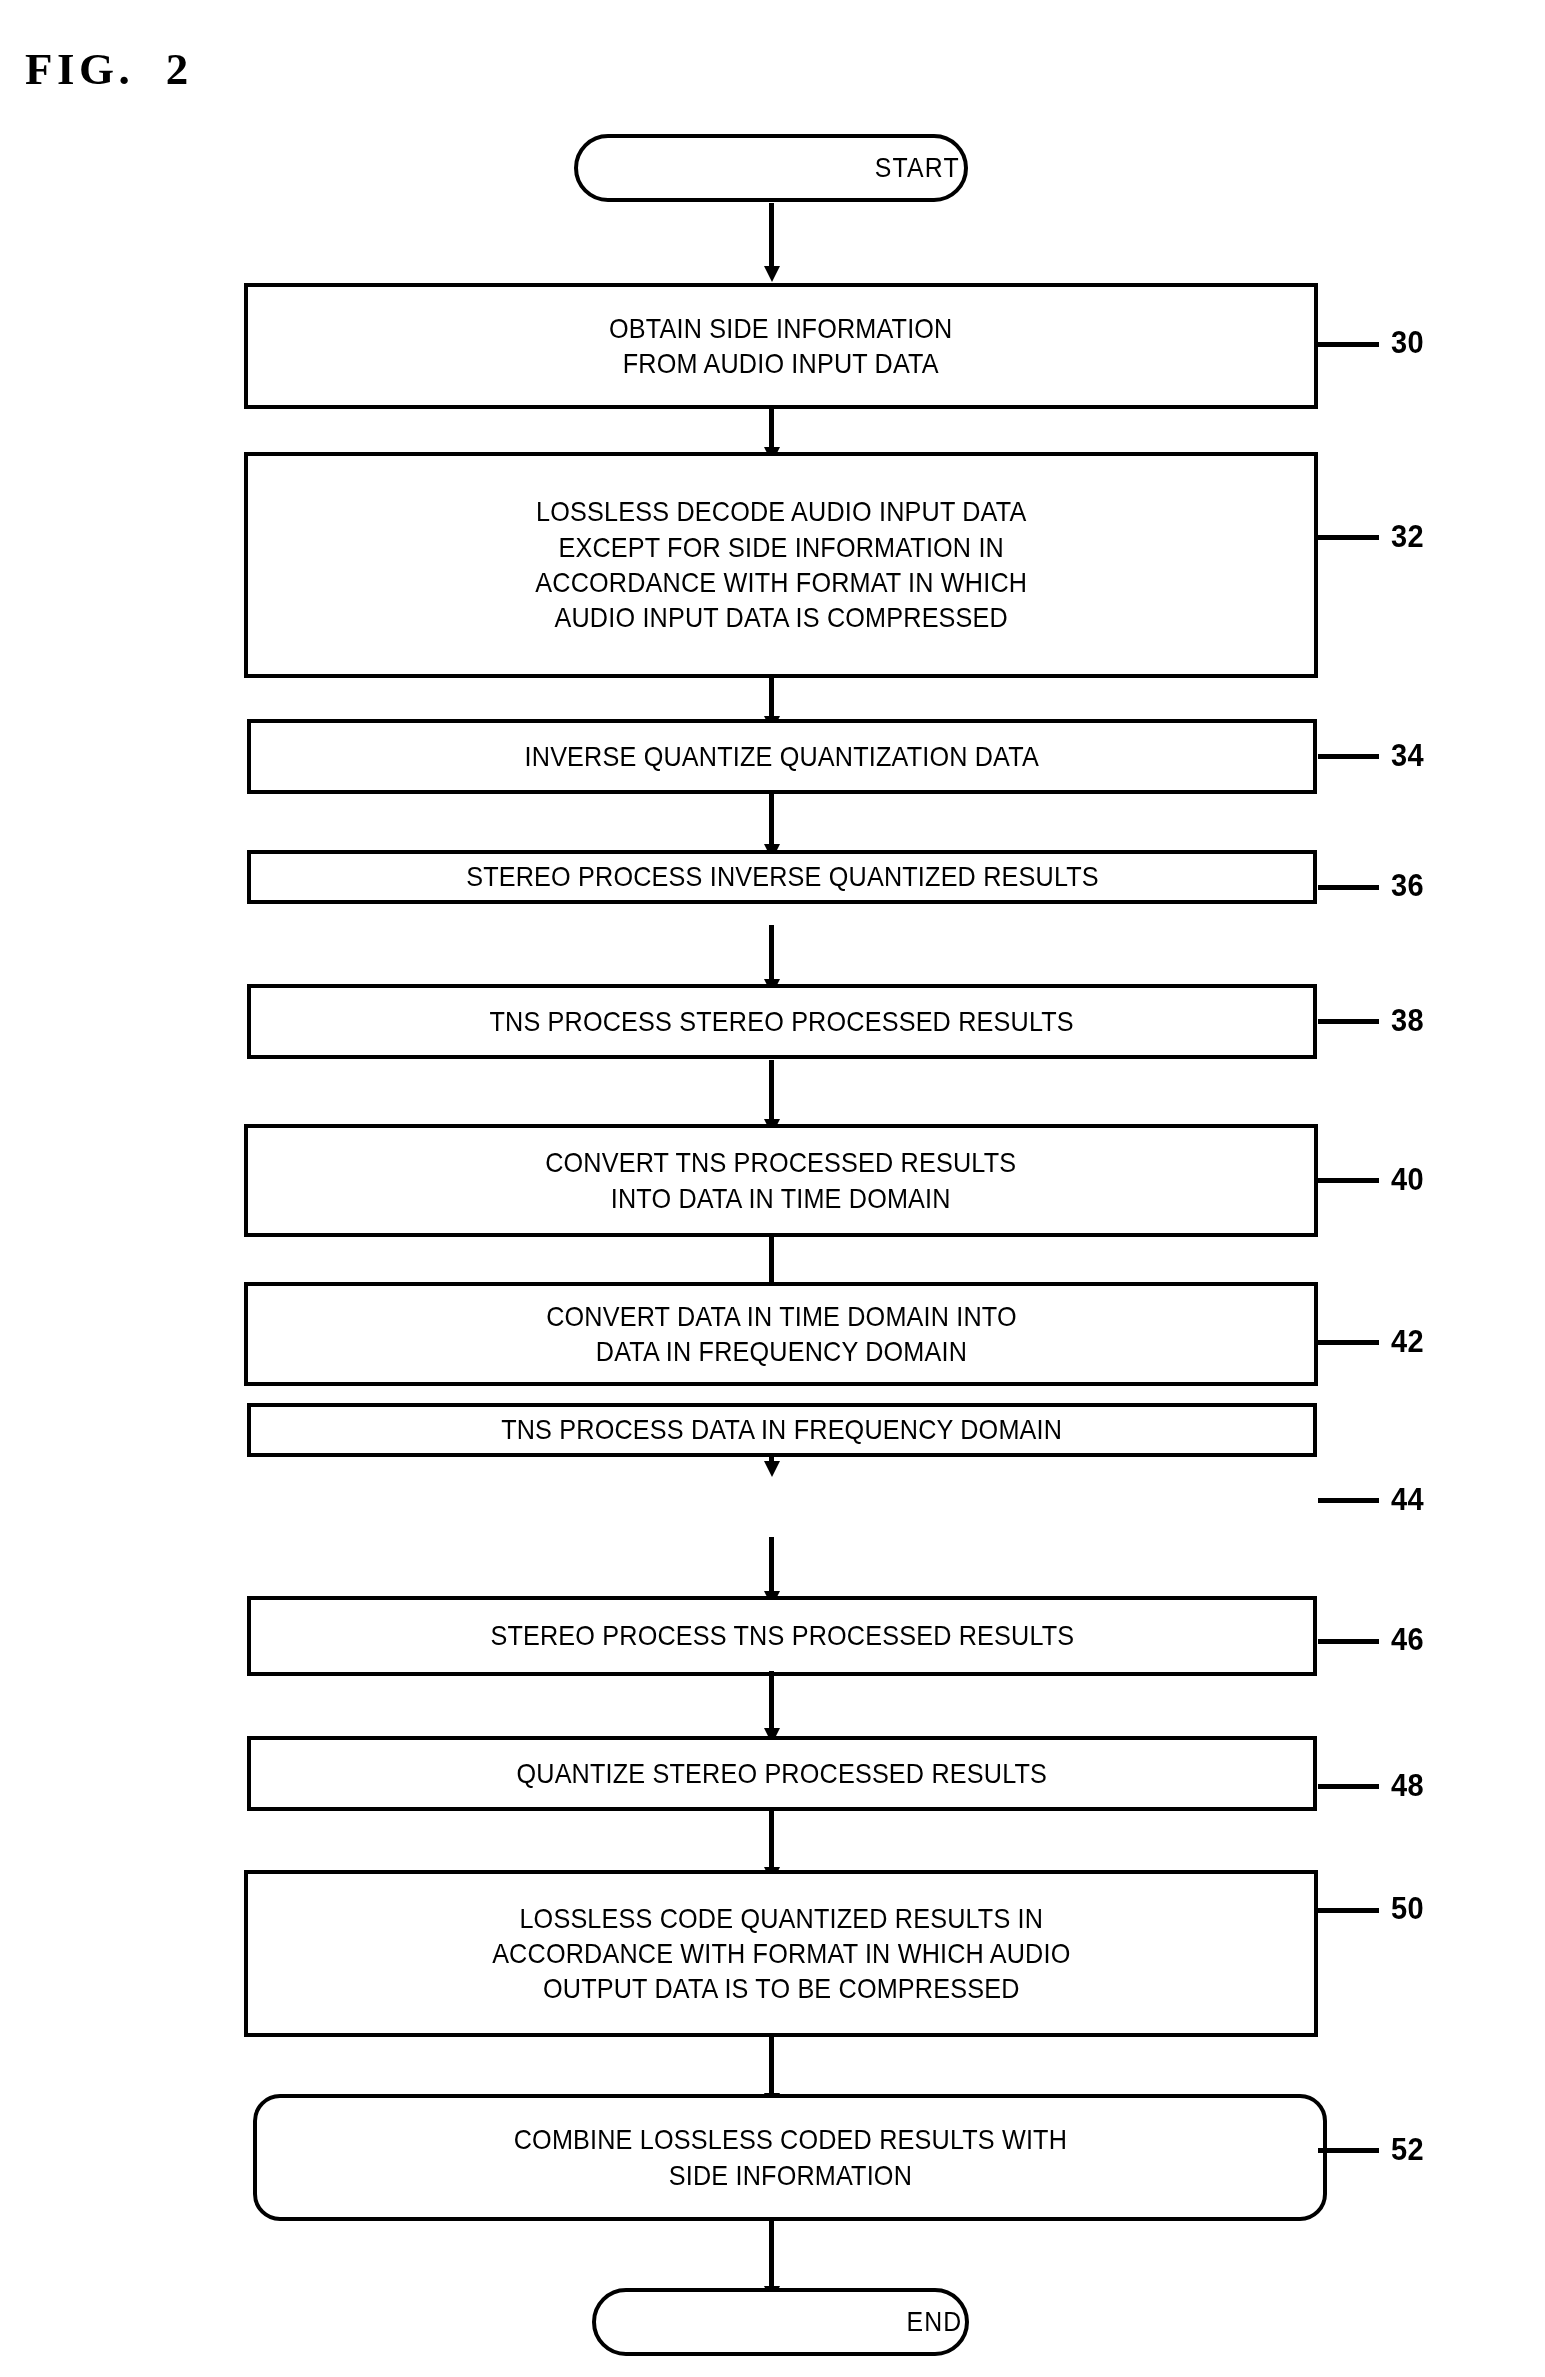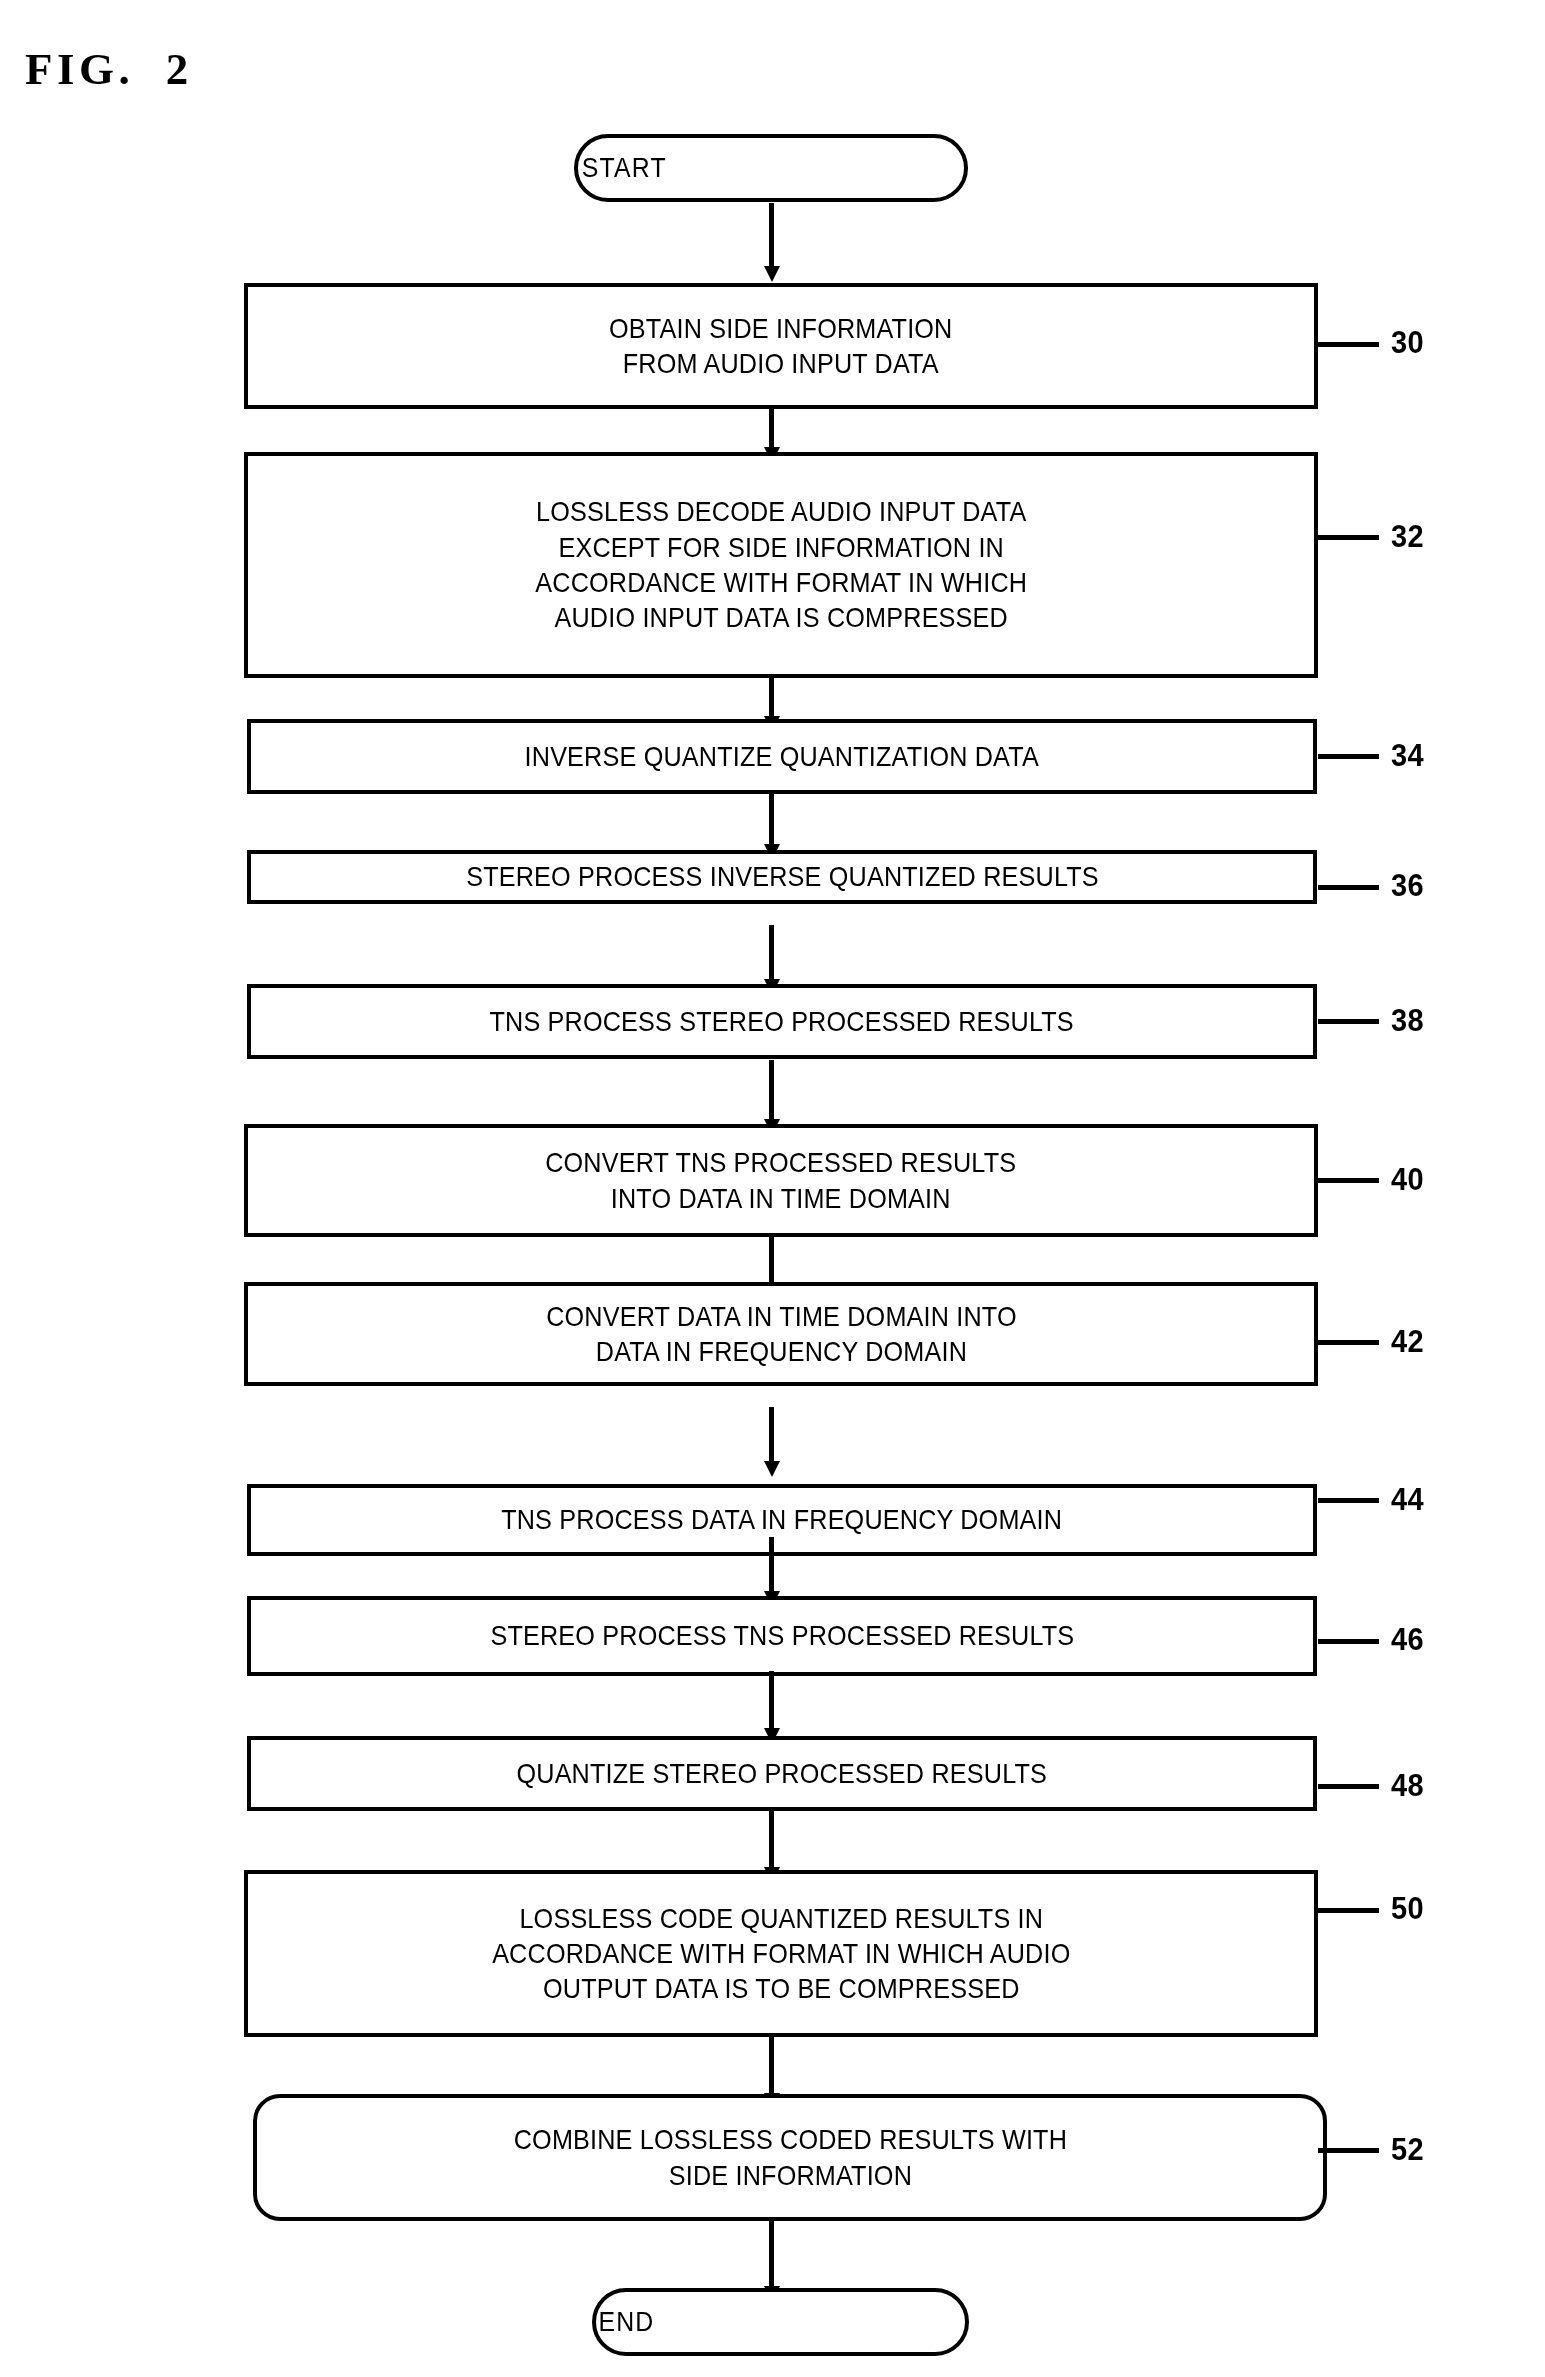--- a/index.html
+++ b/index.html
@@ -45,21 +45,21 @@
 
   
   .terminator {
     position: absolute;
     box-sizing: border-box;
     border: 4.5px solid #000;
     border-radius: 896px;
     background: #fff;
     display: flex;
     align-items: center;
-    justify-content: flex-start;
+    justify-content: flex-end;
   }
   .terminator .term-text {
     font-size: 27px;
     font-weight: 400;
     letter-spacing: 1.3px;
     transform: scaleX(0.92);
     white-space: pre;
     line-height: 1;
   }
 
@@ -217,21 +217,21 @@
 DATA IN FREQUENCY DOMAIN</span>
     </div>
     <div class="reftick" style="left:1318px; top:1340px; width:61px;"></div>
     <div class="refnum" style="left:1391px; top:1326px;">42</div>
 
     <div class="conn" style="left:759px; top:1407px; height:72px;">
       <div class="stem" style="height:56px;"></div>
       <div class="head" style="top:54px;"></div>
     </div>
 
-    <div class="pbox" style="left:247px; top:1484px; width:1070px; height:72px;">
+    <div class="pbox" style="left:247px; top:1403px; width:1070px; height:54px;">
       <span class="pbox-text">TNS PROCESS DATA IN FREQUENCY DOMAIN</span>
     </div>
     <div class="reftick" style="left:1318px; top:1498px; width:61px;"></div>
     <div class="refnum" style="left:1391px; top:1484px;">44</div>
 
     <div class="conn" style="left:759px; top:1537px; height:72px;">
       <div class="stem" style="height:56px;"></div>
       <div class="head" style="top:54px;"></div>
     </div>
 

